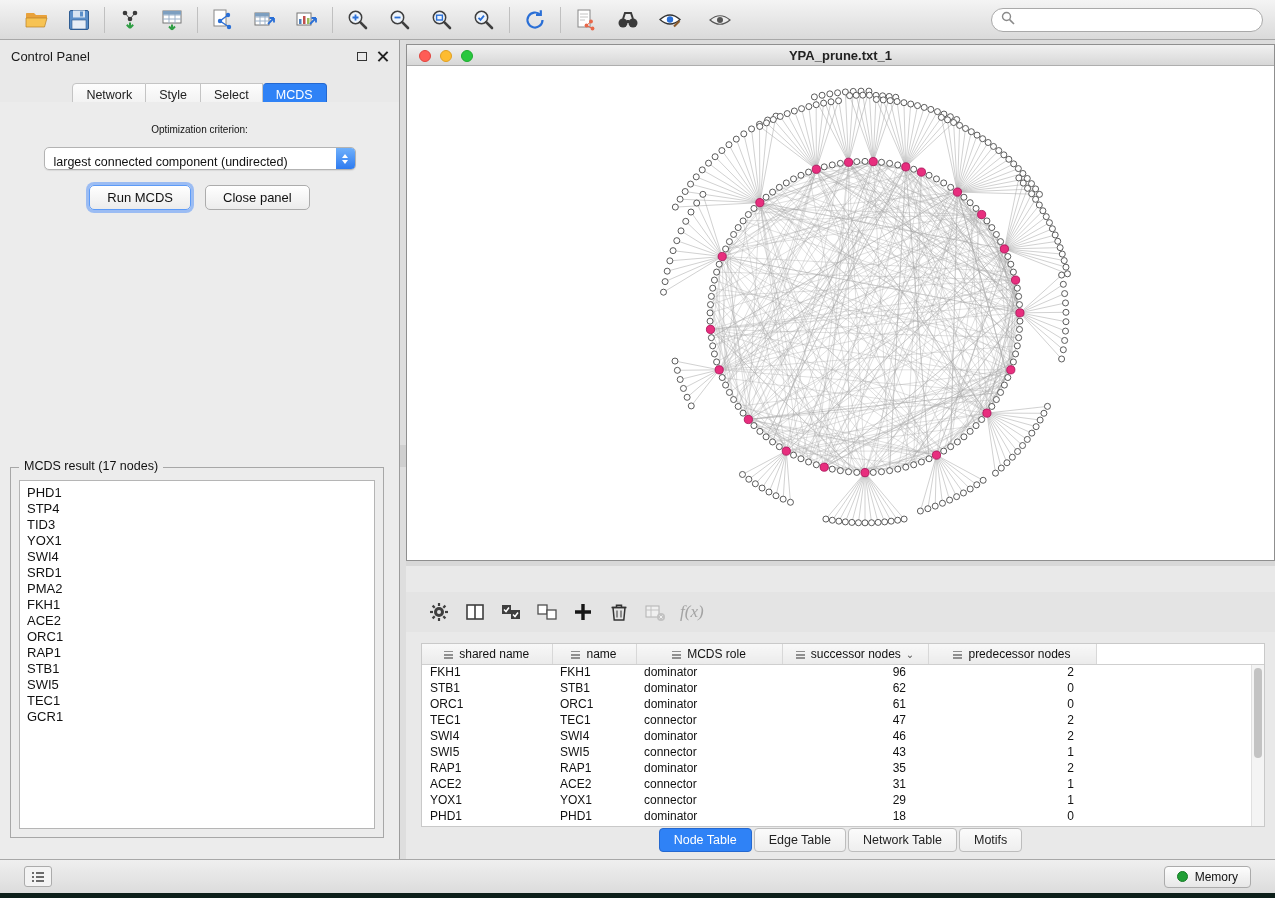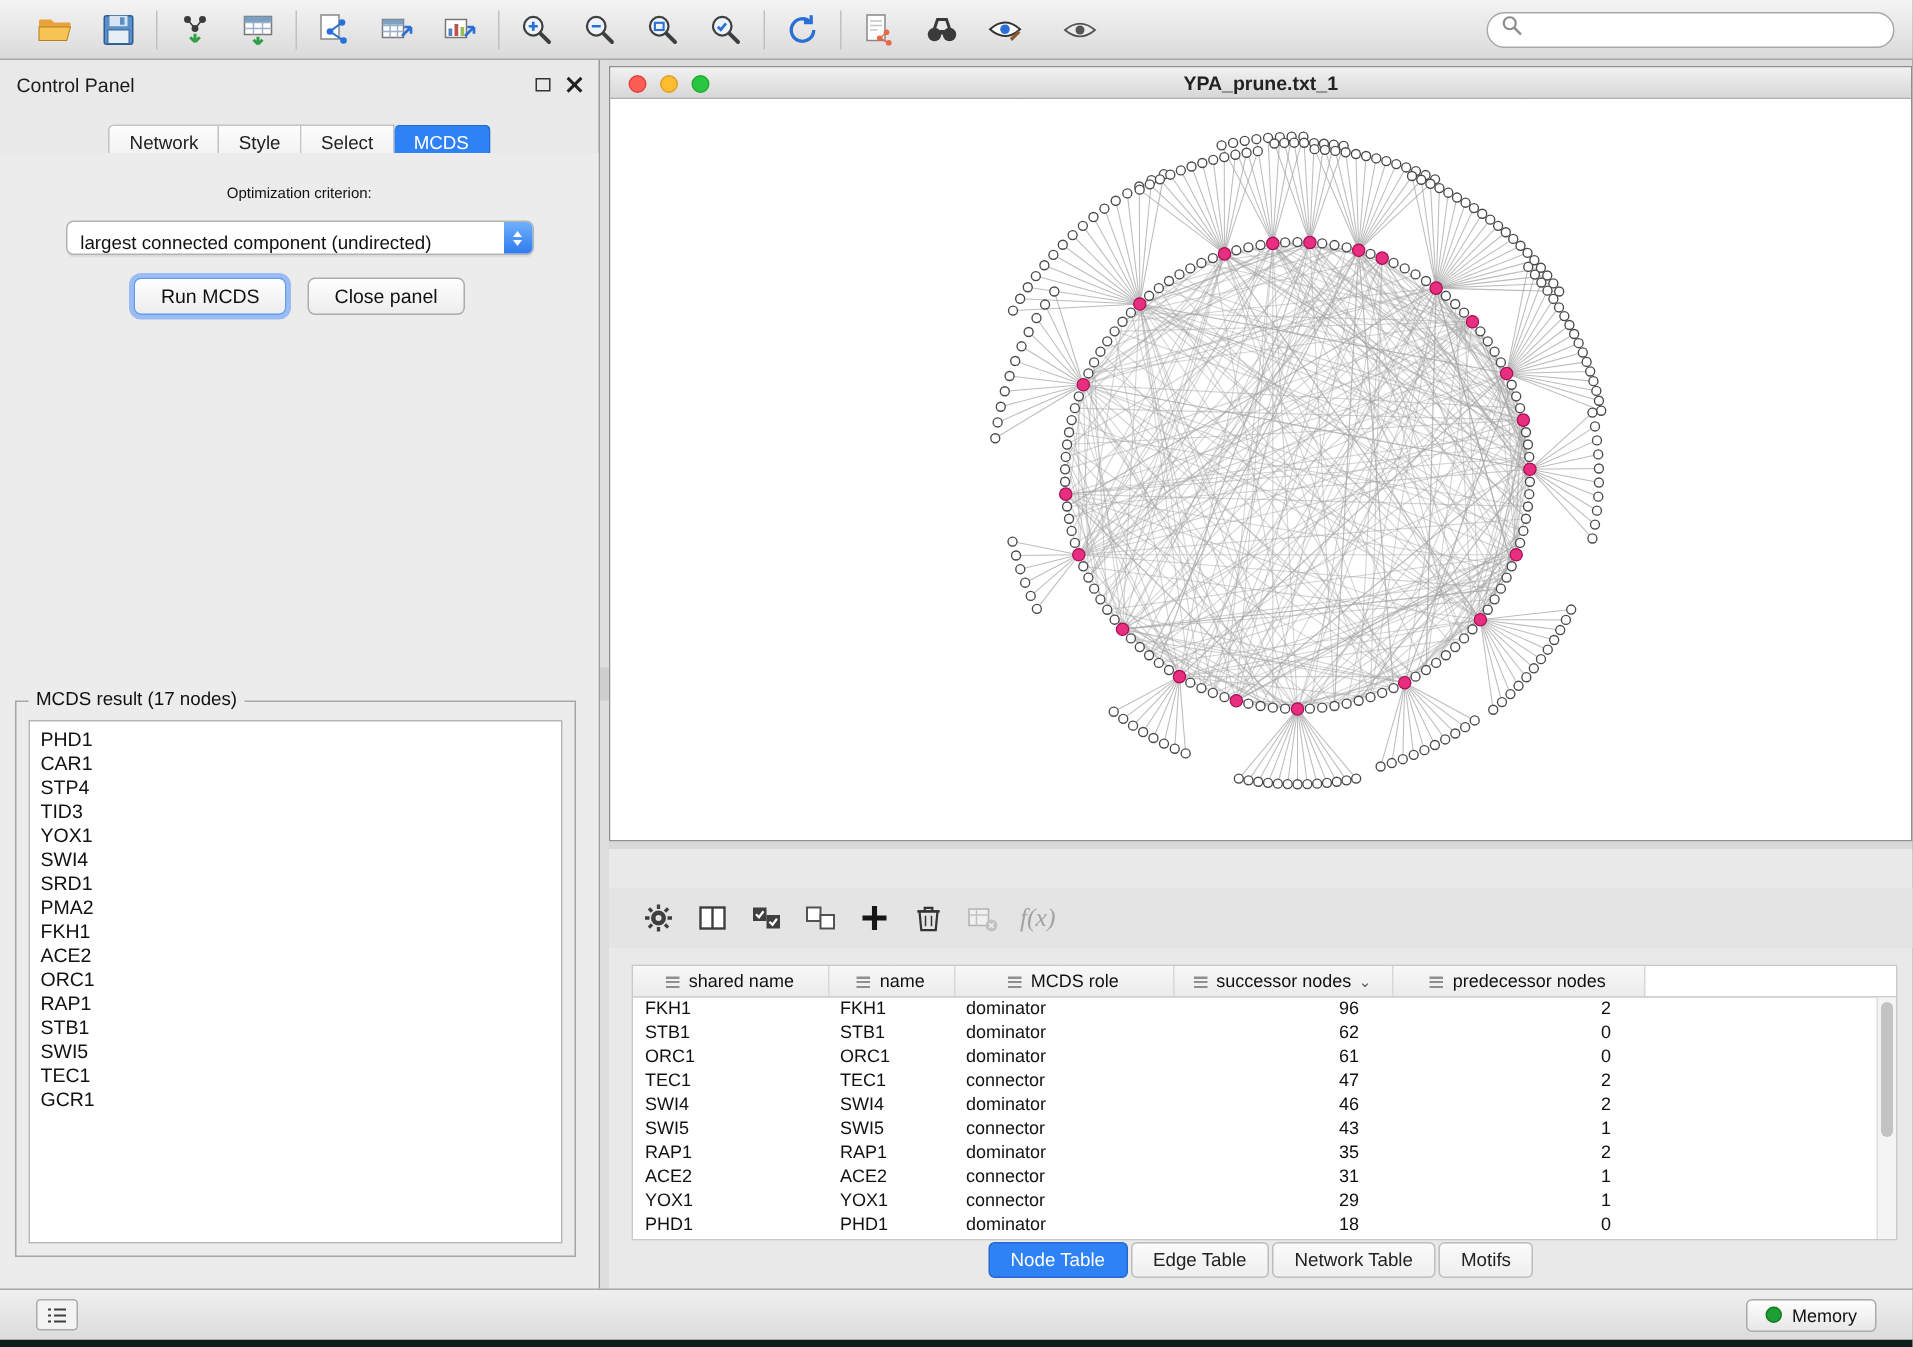--- a/index.html
+++ b/index.html
@@ -323,21 +323,20 @@
             </span>
         </div>
         <div class="btn-row">
           <button class="btn focused">Run MCDS</button>
           <button class="btn">Close panel</button>
         </div>
         <div class="mcds-box">
           <div class="mcds-legend">MCDS result (17 nodes)</div>
           <div class="mcds-list">
               <div class="mcds-item">PHD1</div>
-              <div class="mcds-item">CAR1</div>
               <div class="mcds-item">STP4</div>
               <div class="mcds-item">TID3</div>
               <div class="mcds-item">YOX1</div>
               <div class="mcds-item">SWI4</div>
               <div class="mcds-item">SRD1</div>
               <div class="mcds-item">PMA2</div>
               <div class="mcds-item">FKH1</div>
               <div class="mcds-item">ACE2</div>
               <div class="mcds-item">ORC1</div>
               <div class="mcds-item">RAP1</div>

